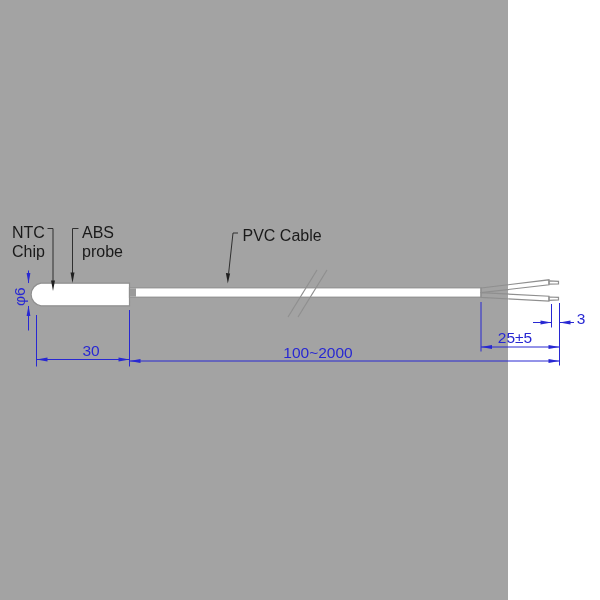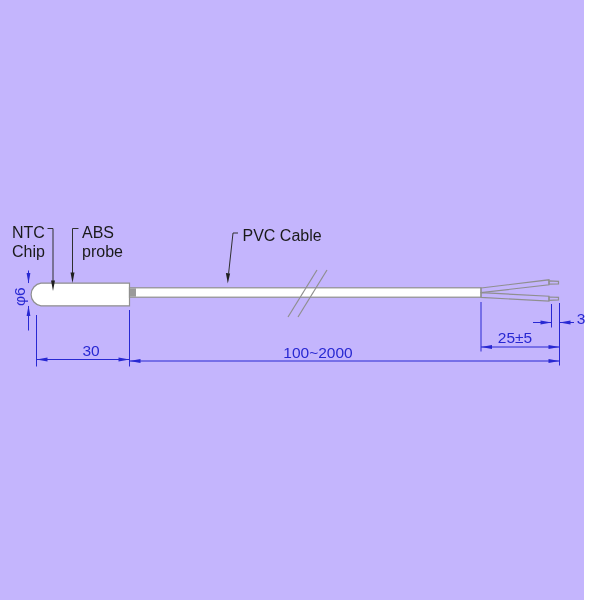--- a/index.html
+++ b/index.html
@@ -1,21 +1,21 @@
 <!DOCTYPE html>
 <html><head>
 <meta charset="utf-8">
 <style>
   html, body { margin: 0; padding: 0; }
   body {
     width: 600px; height: 600px;
     background: #ffffff;
     font-family: "Liberation Sans", sans-serif;
   }
-  .canvas { position: relative; width: 584px; height: 600px; background: #c4b5fd; }
+  .canvas { position: relative; width: 508px; height: 600px; background: #a3a3a3; }
   svg { display: block; }
   .label-text {
     font-family: "Liberation Sans", sans-serif;
     font-size: 16px;
     fill: #1a1a1a;
   }
   .dim-text {
     font-family: "Liberation Sans", sans-serif;
     font-size: 15.5px;
     fill: #2828d2;

